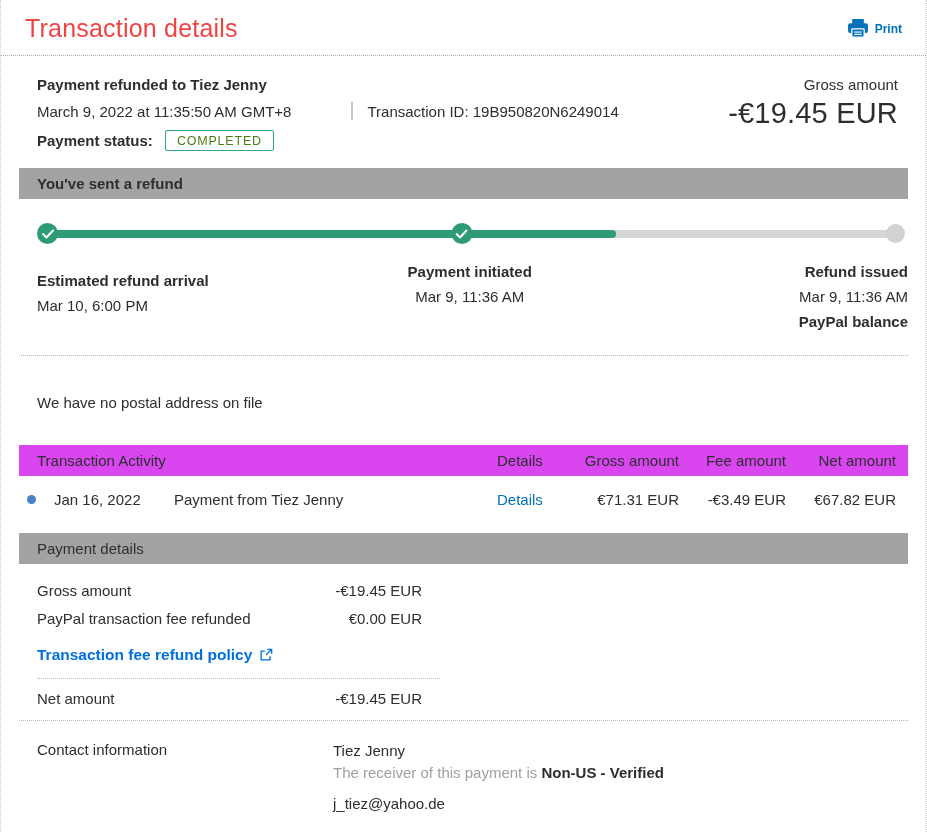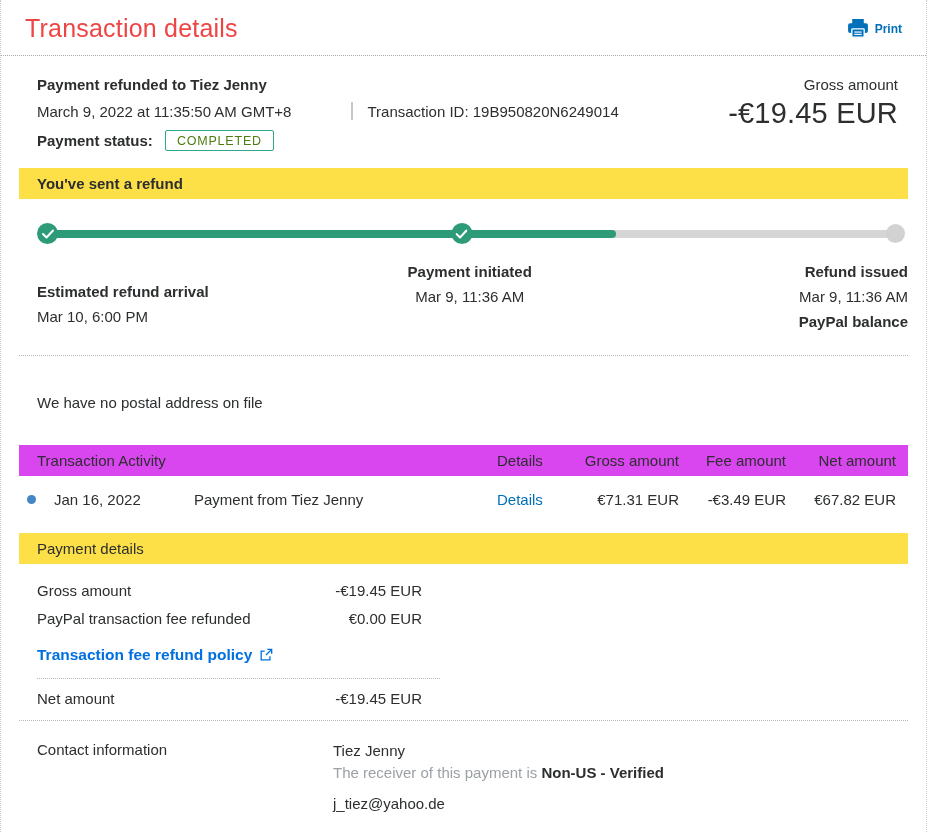--- a/index.html
+++ b/index.html
@@ -42,21 +42,21 @@
   .badge {
     display:inline-block; font-size:12.5px; letter-spacing:.8px;
     color:#4d7c0f; border:1px solid #2ea78d; padding:3px 11px 2px 11px;
     background:#fff; border-radius:2px;
   }
   .summary-right { text-align:right; }
   .gross-label { margin-bottom:4px; }
   .big-amount { font-size:29px; color:#2c2e2f; letter-spacing:.2px; }
   
   .strip {
-    margin:17px 18px 0 18px; background:#fde047;
+    margin:17px 18px 0 18px; background:#a3a3a3;
     padding:7px 18px; font-size:15px;
   }
   .strip.bold-title { font-weight:700; }
   
   .timeline { position:relative; margin:24px 18px 0 18px; height:22px; }
   .track {
     position:absolute; left:28px; right:12px; top:7px; height:8px;
     background:#d6d6d6; border-radius:4px; overflow:hidden;
   }
   .track-fill { height:100%; background:#2e9b78; border-radius:4px; }
@@ -65,42 +65,42 @@
     display:flex; align-items:center; justify-content:center;
   }
   .tl-dot.complete { background:#2e9b78; }
   .tl-dot.pending { background:#d2d2d2; width:19px; height:19px; top:1px; }
   .tl-dot.pos-start { left:18px; }
   .tl-dot.pos-mid { left:49.8%; transform:translateX(-50%); }
   .tl-dot.pos-end { right:3px; }
   .timeline-labels { position:relative; margin:14px 18px 0 18px; height:96px; }
   .tl-step { position:absolute; top:0; line-height:25px; }
   .tl-step .step-title { font-weight:700; }
-  .tl-step.left { left:18px; top:20px; text-align:left; }
+  .tl-step.left { left:18px; top:9px; text-align:left; }
   .tl-step.center { left:50.7%; transform:translateX(-50%); text-align:center; }
   .tl-step.right { right:0; text-align:right; }
   
   .postal-note { margin:28px 36px 0 36px; padding-top:10px; }
   
   .activity-grid {
     display:grid;
     grid-template-columns:1fr 45px 137px 107px 110px;
     align-items:center;
   }
   .activity-header {
     margin:34px 18px 0 18px; background:#d946ef;
     padding:7px 12px 7px 0;
   }
   .activity-header .a-title { padding-left:18px; }
   .col-right { text-align:right; }
   .activity-row { margin:0 18px; padding:15px 12px 15px 0; }
   .cell-main { display:flex; align-items:center; padding-left:8px; }
   .bullet { width:9px; height:9px; border-radius:50%; background:#4486c5; margin-right:18px; flex:0 0 auto; }
   .row-date { width:120px; }
-  .row-desc { flex:1;margin-left:20px; }
+  .row-desc { flex:1; }
   .link { color:#0070ba; cursor:pointer; text-decoration:none; }
   
   .pd-rows { margin:0 18px; padding-top:16px; }
   .pd-row { display:flex; padding:0 0 6px 18px; }
   .pd-label { width:240px; line-height:22px; }
   .pd-value { width:145px; text-align:right; line-height:22px; }
   .policy-row { margin:10px 0 14px 18px; display:flex; align-items:center; gap:7px; }
   .policy-link { color:#0070e0; font-weight:700; cursor:pointer; text-decoration:none; font-size:15.5px; }
   .divider-short { border-bottom:1px dotted #b8b8b8; width:403px; margin-left:18px; }
   .net-row { display:flex; padding:9px 0 10px 18px; }

